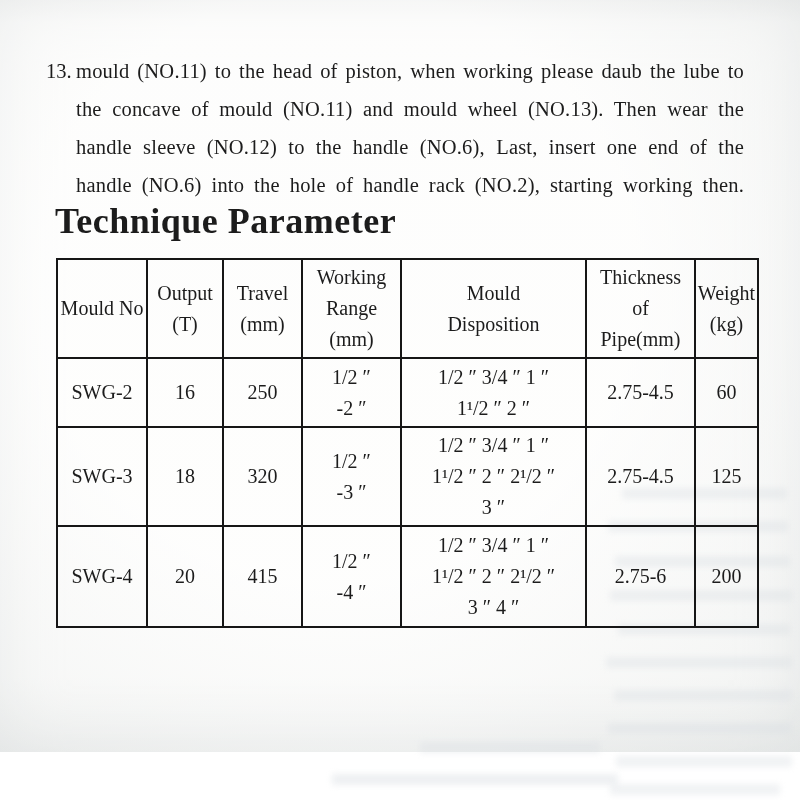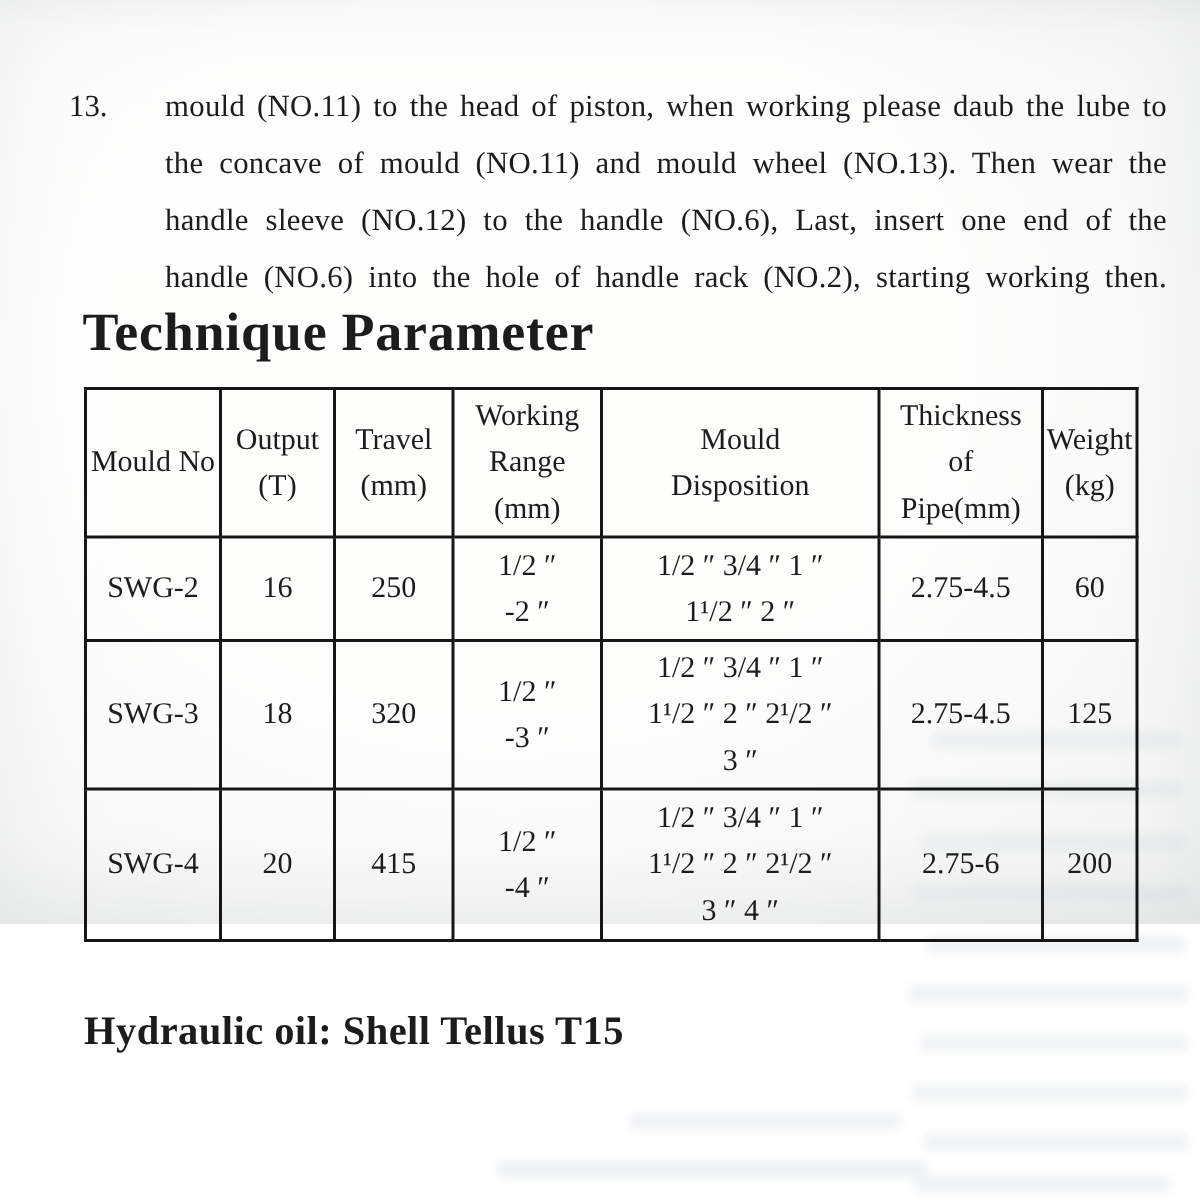--- a/index.html
+++ b/index.html
@@ -4,21 +4,21 @@
 <style>
   html, body { margin: 0; padding: 0; }
   body {
     width: 800px; height: 800px;
     font-family: "Liberation Serif", serif;
     color: #1c1c1c;
     overflow: hidden;
   }
   .page {
     position: relative;
-    width: 800px; height: 616px;
+    width: 800px; height: 752px;
     background:
       linear-gradient(180deg, #efefed 0%, #fafaf8 3%, #fbfbf9 90%, #f0f1ef 100%),
       #fafaf8;
     box-shadow: inset 0 0 60px rgba(190,195,198,0.35);
   }
   .page::after {
     content: "";
     position: absolute; inset: 0;
     background: radial-gradient(ellipse at 42% 38%, rgba(255,255,255,0.65) 45%, rgba(226,229,230,0.35) 95%);
     pointer-events: none;
@@ -29,21 +29,21 @@
     top: 52px; left: 46px; width: 712px;
     font-size: 20.5px;
     line-height: 38px;
     z-index: 2;
   }
   .para-num {
     position: absolute; left: 0; top: 0;
     width: 40px;
   }
   .para-lines {
-    margin-left: 64px;
+    margin-left: 30px;
     width: 668px;
   }
   .para-line {
     text-align: justify;
     text-align-last: justify;
     white-space: normal;
     letter-spacing: 0.2px;
   }
   
   .section-title {
@@ -186,21 +186,20 @@
       <td>1/2 ″ 3/4 ″ 1 ″
 1¹/2 ″ 2 ″ 2¹/2 ″
 3 ″ 4 ″</td>
       <td>2.75-6</td>
       <td>200</td>
     </tr>
   </tbody>
     </table>
 
 
-  <div class="hydraulic-note">Hydraulic oil: Shell Tellus T15</div>
 
   <div class="ghost" style="top:488px; left:622px; width:165px;"></div>
   <div class="ghost" style="top:521px; left:608px; width:180px;"></div>
   <div class="ghost" style="top:556px; left:615px; width:175px;"></div>
   <div class="ghost" style="top:590px; left:610px; width:182px;"></div>
   <div class="ghost" style="top:624px; left:618px; width:172px;"></div>
   <div class="ghost" style="top:657px; left:606px; width:186px;"></div>
   <div class="ghost" style="top:690px; left:614px; width:178px;"></div>
   <div class="ghost" style="top:723px; left:608px; width:184px;"></div>
   <div class="ghost" style="top:756px; left:616px; width:176px;"></div>

